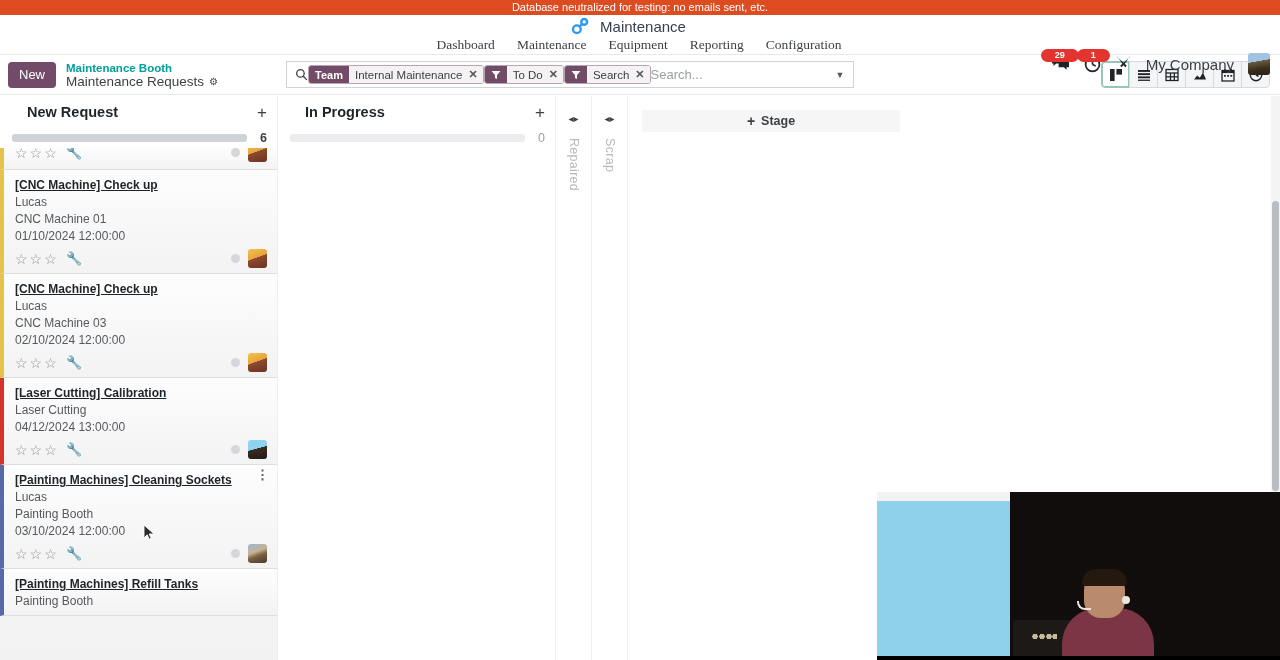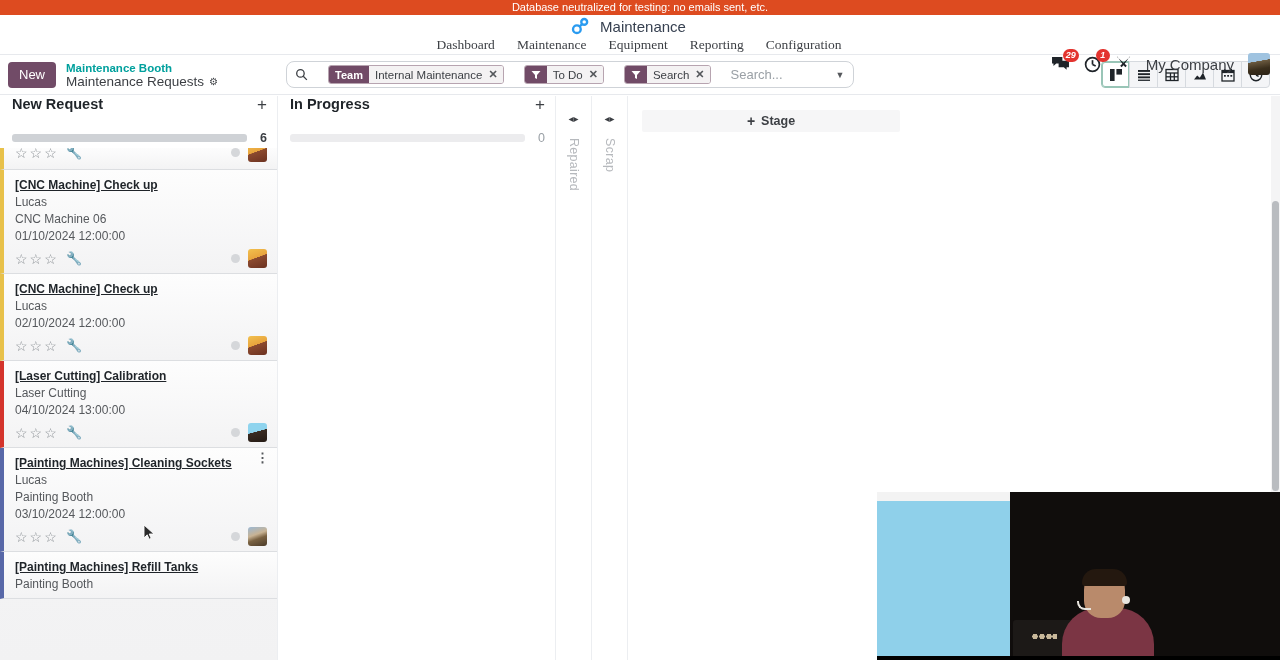--- a/index.html
+++ b/index.html
@@ -37,22 +37,22 @@
   .app-logo { width: 22px; height: 22px; display: block; }
   .app-title { font-size: 15px; color: #374151; font-weight: 400; }
   .nav-links { display: flex; gap: 22px; font-family: Liberation Serif, serif; }
   .nav-link { font-size: 13.5px; color: #3c3f44; cursor: pointer; white-space: nowrap; }
   .nav-right { margin-left: auto; display: flex; align-items: center; gap: 14px; }
   .icon-badge-wrap { position: relative; display: flex; align-items: center; cursor: pointer; }
   .badge {
     position: absolute; top: -7px; right: -9px;
     background: #e3342f; color: #fff;
     font-size: 9px; line-height: 12px;
-    min-width: 14px; height: 13px; padding: 0 3px;
-    border-radius: 7px; text-align: center; font-weight: 700; font-style: italic;
+    min-width: 14px; height: 13px; padding: 0 14px;
+    border-radius: 7px; text-align: center; font-weight: 700;
   }
   .company-name { font-size: 15px; color: #3c3f44; cursor: pointer; }
   .avatar-nav {
     width: 22px; height: 22px; border-radius: 3px;
     background: linear-gradient(170deg,#9fc3e0 0%,#9fc3e0 38%,#6b5a40 39%,#3a2e1c 70%,#2a2115 100%);
     cursor: pointer; display:block;
   }
 
   
   .control-panel {
@@ -74,26 +74,26 @@
   .bc-parent { font-size: 11.5px; color: #00a09d; font-weight: 700; cursor: pointer; }
   .bc-current { font-size: 13.5px; color: #3c3f44; display: flex; align-items: center; gap: 5px; }
   .gear-icon { font-size: 10px; color: #3c3f44; cursor: pointer; }
 
   
   .searchview {
     width: 568px;
     margin-left: 58px;
     height: 27px;
     border: 1px solid #cfd3d8;
-    border-radius: 8px;
+    border-radius: 0;
     display: flex;
     align-items: center;
     padding: 0 4px 0 8px;
     background: #fff;
-    gap: 20px;
+    gap: 0;
   }
   .search-glass { width: 13px; height: 13px; flex: none; }
   .facet {
     display: flex; align-items: center;
     border: 1px solid #b7a4b0;
     border-radius: 3px;
     height: 19px;
     overflow: hidden;
     background: #fff;
     font-size: 11.5px;
@@ -149,22 +149,23 @@
   .kcol {
     width: 278px;
     flex: none;
     display: flex; flex-direction: column;
     border-right: 1px solid #eceef1;
     position: relative;
   }
   .kcol.inprogress { background: #ffffff; }
   .kcol-header {
     height: 32px;
-    display: flex; align-items: flex-start;
+    display: flex; align-items: center;
     padding: 0 10px 0 12px;
+    margin-left: 15px;
   }
   .kcol-title { font-size: 14.5px; font-weight: 700; color: #1f2429; }
   .kcol-plus {
     margin-left: auto; font-size: 17px; color: #3c3f44;
     cursor: pointer; line-height: 1; font-weight: 400;
   }
   .kcol-progress {
     height: 20px;
     display: flex; align-items: center;
     padding: 0 10px 0 12px;
@@ -501,58 +502,59 @@
           <span class="kcard-foot-right">
             <span class="status-dot"></span>
             <span class="card-avatar av-a"></span>
           </span>
         </div>
       </div>
 
       <div class="kcard" style="border-left-color:#e8c14a">
         <div class="kcard-title">[CNC Machine] Check up</div>
         <div class="kcard-line">Lucas</div>
-        <div class="kcard-line">CNC Machine 06</div>
+        <div class="kcard-line">CNC Machine 01</div>
         <div class="kcard-line">01/10/2024 12:00:00</div>
         <div class="kcard-footer">
           <span class="stars">
             <span class="star">☆</span>
             <span class="star">☆</span>
             <span class="star">☆</span>
           </span>
           <span class="wrench" style="color:#d4342c">🔧</span>
           <span class="kcard-foot-right">
             <span class="status-dot"></span>
             <span class="card-avatar av-a"></span>
           </span>
         </div>
       </div>
 
       <div class="kcard" style="border-left-color:#e8c14a">
         <div class="kcard-title">[CNC Machine] Check up</div>
         <div class="kcard-line">Lucas</div>
+        <div class="kcard-line">CNC Machine 03</div>
         <div class="kcard-line">02/10/2024 12:00:00</div>
         <div class="kcard-footer">
           <span class="stars">
             <span class="star">☆</span>
             <span class="star">☆</span>
             <span class="star">☆</span>
           </span>
           <span class="wrench" style="color:#e0a02a">🔧</span>
           <span class="kcard-foot-right">
             <span class="status-dot"></span>
             <span class="card-avatar av-a"></span>
           </span>
         </div>
       </div>
 
       <div class="kcard" style="border-left-color:#d4342c">
         <div class="kcard-title">[Laser Cutting] Calibration</div>
         <div class="kcard-line">Laser Cutting</div>
-        <div class="kcard-line">04/10/2024 13:00:00</div>
+        <div class="kcard-line">04/12/2024 13:00:00</div>
         <div class="kcard-footer">
           <span class="stars">
             <span class="star">☆</span>
             <span class="star">☆</span>
             <span class="star">☆</span>
           </span>
           <span class="wrench" style="color:#2a9d3f">🔧</span>
           <span class="kcard-foot-right">
             <span class="status-dot"></span>
             <span class="card-avatar av-b"></span>

